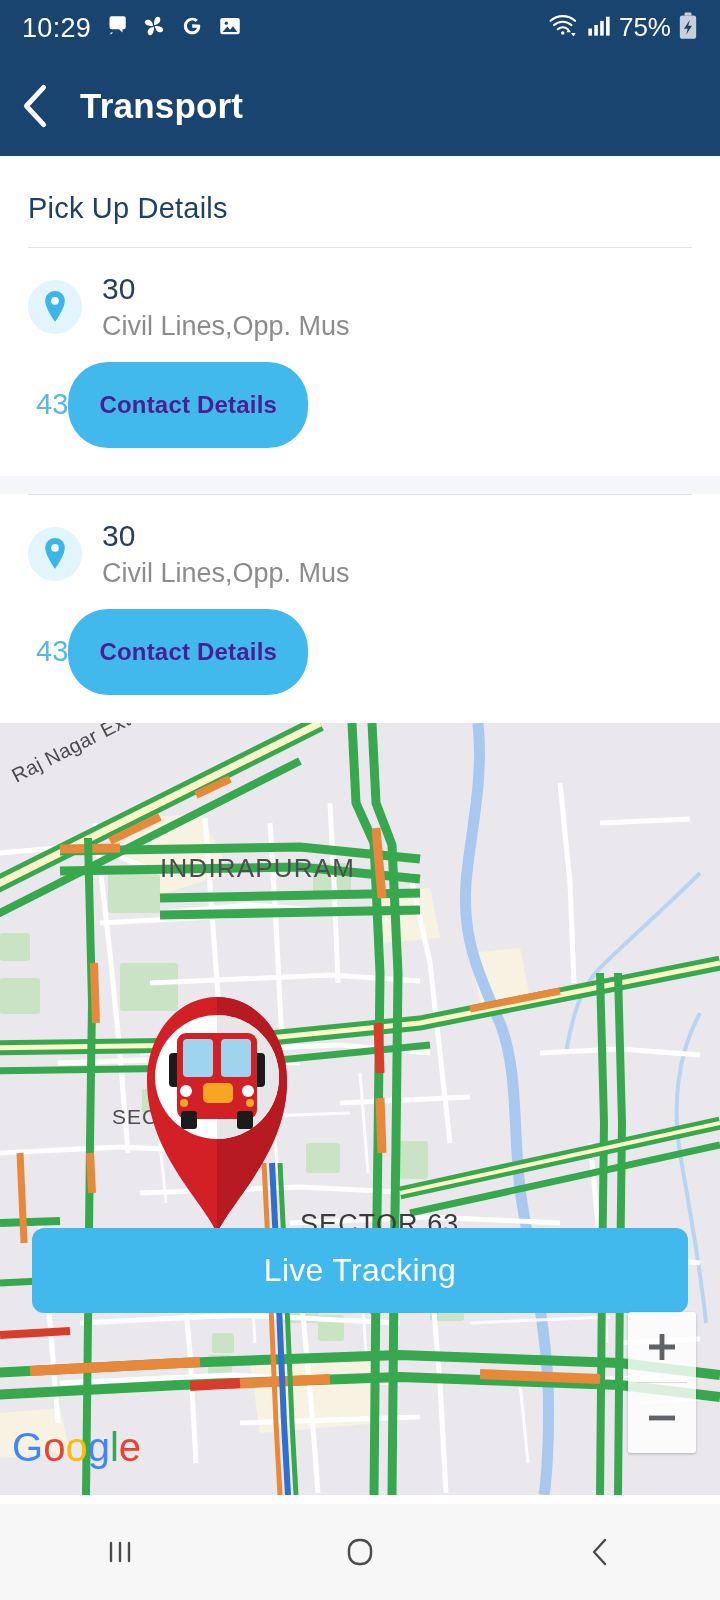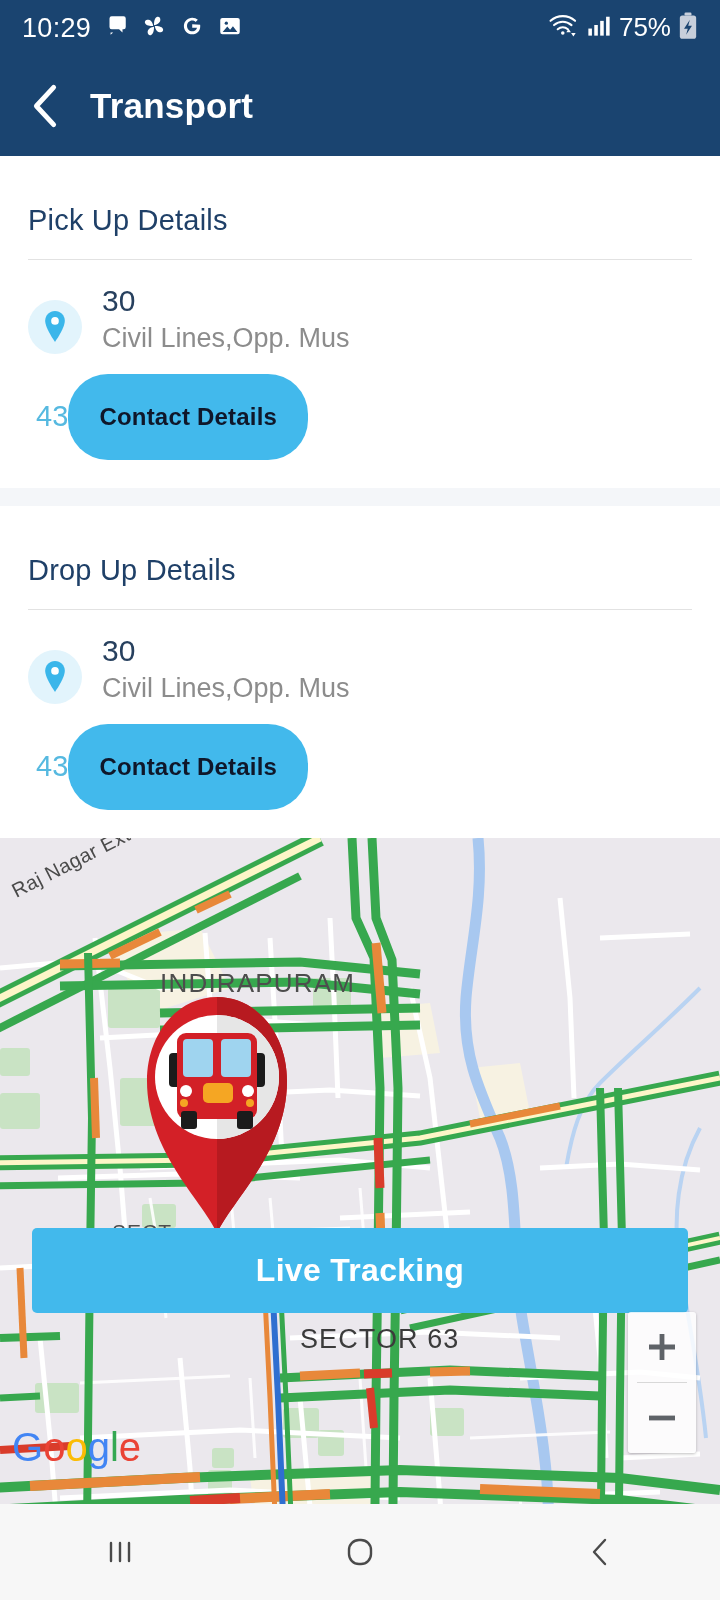--- a/index.html
+++ b/index.html
@@ -19,50 +19,50 @@
   }
   .sb-left{ display:flex; align-items:center; gap:12px; }
   .sb-time{ font-size:27px; font-weight:500; letter-spacing:.3px; }
   .sb-right{ margin-left:auto; display:flex; align-items:flex-start; gap:7px; }
   .sb-battery-text{ font-size:26px; font-weight:500; }
   .sb-ic{ display:block; }
 
   
   .appbar{
     height:100px; background:#1a4470; color:#fff;
-    display:flex; align-items:center; padding:0 30px; gap:30px;
+    display:flex; align-items:center; padding:0 20px; gap:30px;
   }
   .appbar-title{ font-size:35px; font-weight:700; letter-spacing:.2px; }
   .back-chevron{ width:30px; height:46px; }
 
   
   .card{ background:#fff; padding:0 28px; }
   .card-title{
     font-size:29px; color:#1f4068; font-weight:400;
-    padding:48px 0 22px 0; letter-spacing:.2px;
+    padding:36px 0 22px 0; letter-spacing:.2px;
   }
   .divider{ height:1px; background:#e2e2e2; }
 
-  .row-main{ display:flex; align-items:flex-end; padding:22px 0 0 0; gap:20px; }
+  .row-main{ display:flex; align-items:center; padding:22px 0 0 0; gap:20px; }
   .pin-badge{
     width:54px; height:54px; border-radius:50%;
     background:#e2f4fc; display:flex; align-items:center; justify-content:center;
     flex:0 0 auto; margin-top:2px;
   }
   .row-texts{ display:flex; flex-direction:column; gap:4px; padding-top:2px;}
   .row-code{ font-size:30px; color:#27405e; line-height:1.12; }
   .row-addr{ font-size:27px; color:#8c8c8c; line-height:1.2; }
 
   .row-bottom{
     display:flex; align-items:center; justify-content:flex-start;
     padding:20px 0 28px 0;
   }
   .row-num{ font-size:29px; color:#56b9e0; padding-left:8px; }
   .btn-contact{
-    background:#42b9ec; color:#0f172a; border:none;
+    background:#42b9ec; color:#4c1d95; border:none;
     font-family:"Liberation Sans", sans-serif;
     font-size:24px; font-weight:700;
     padding:29px 0; width:240px; border-radius:40px;
     letter-spacing:.2px; cursor:pointer;
   }
   .gap{ height:18px; background:#f4f6f9; }
 
   
   .map{
     position:relative; width:720px; height:772px;
@@ -81,22 +81,22 @@
     left:8px; top:44px; font-size:20px; color:#4a4a4a;
     transform:rotate(-27deg); transform-origin:left top; letter-spacing:.4px;
   }
 
   .bus-pin{ position:absolute; left:127px; top:985px; width:180px; height:250px; }
 
   .btn-live{
     position:absolute; left:32px; top:1228px; width:656px;
     background:#42b9ec; color:#fff; border:none;
     font-family:"Liberation Sans", sans-serif;
-    font-size:32px; font-weight:700; padding:24px 0;
-    border-radius:5px; cursor:pointer; letter-spacing:.3px;
+    font-size:32px; font-weight:400; padding:24px 0;
+    border-radius:12px; cursor:pointer; letter-spacing:.3px;
   }
 
   .zoom-ctrl{
     position:absolute; right:24px; top:1312px; width:68px;
     background:rgba(255,255,255,.82); border-radius:3px;
     box-shadow:0 1px 3px rgba(0,0,0,.25);
     display:flex; flex-direction:column;
   }
   .zoom-btn{
     height:70px; display:flex; align-items:center; justify-content:center;
@@ -208,21 +208,20 @@
   </div>
   <div class="row-bottom">
     <div class="row-num">43</div>
     <button class="btn-contact">Contact Details</button>
   </div>
 </div>
 
 <div class="gap"></div>
 
 <div class="card">
-  <div class="card-title">Drop Up Details</div>
   <div class="divider"></div>
   <div class="row-main">
     <span class="pin-badge">
       <svg width="26" height="32" viewBox="0 0 24 30">
           <path fill="#3ab6ea" d="M12 0C6.9 0 2.8 4.1 2.8 9.2 2.8 16.1 12 29 12 29s9.2-12.9 9.2-19.8C21.2 4.1 17.1 0 12 0z"></path>
           <circle cx="12" cy="9.3" r="3.6" fill="#fff"></circle>
         </svg>
     </span>
     <div class="row-texts">
       <div class="row-code">30</div>

